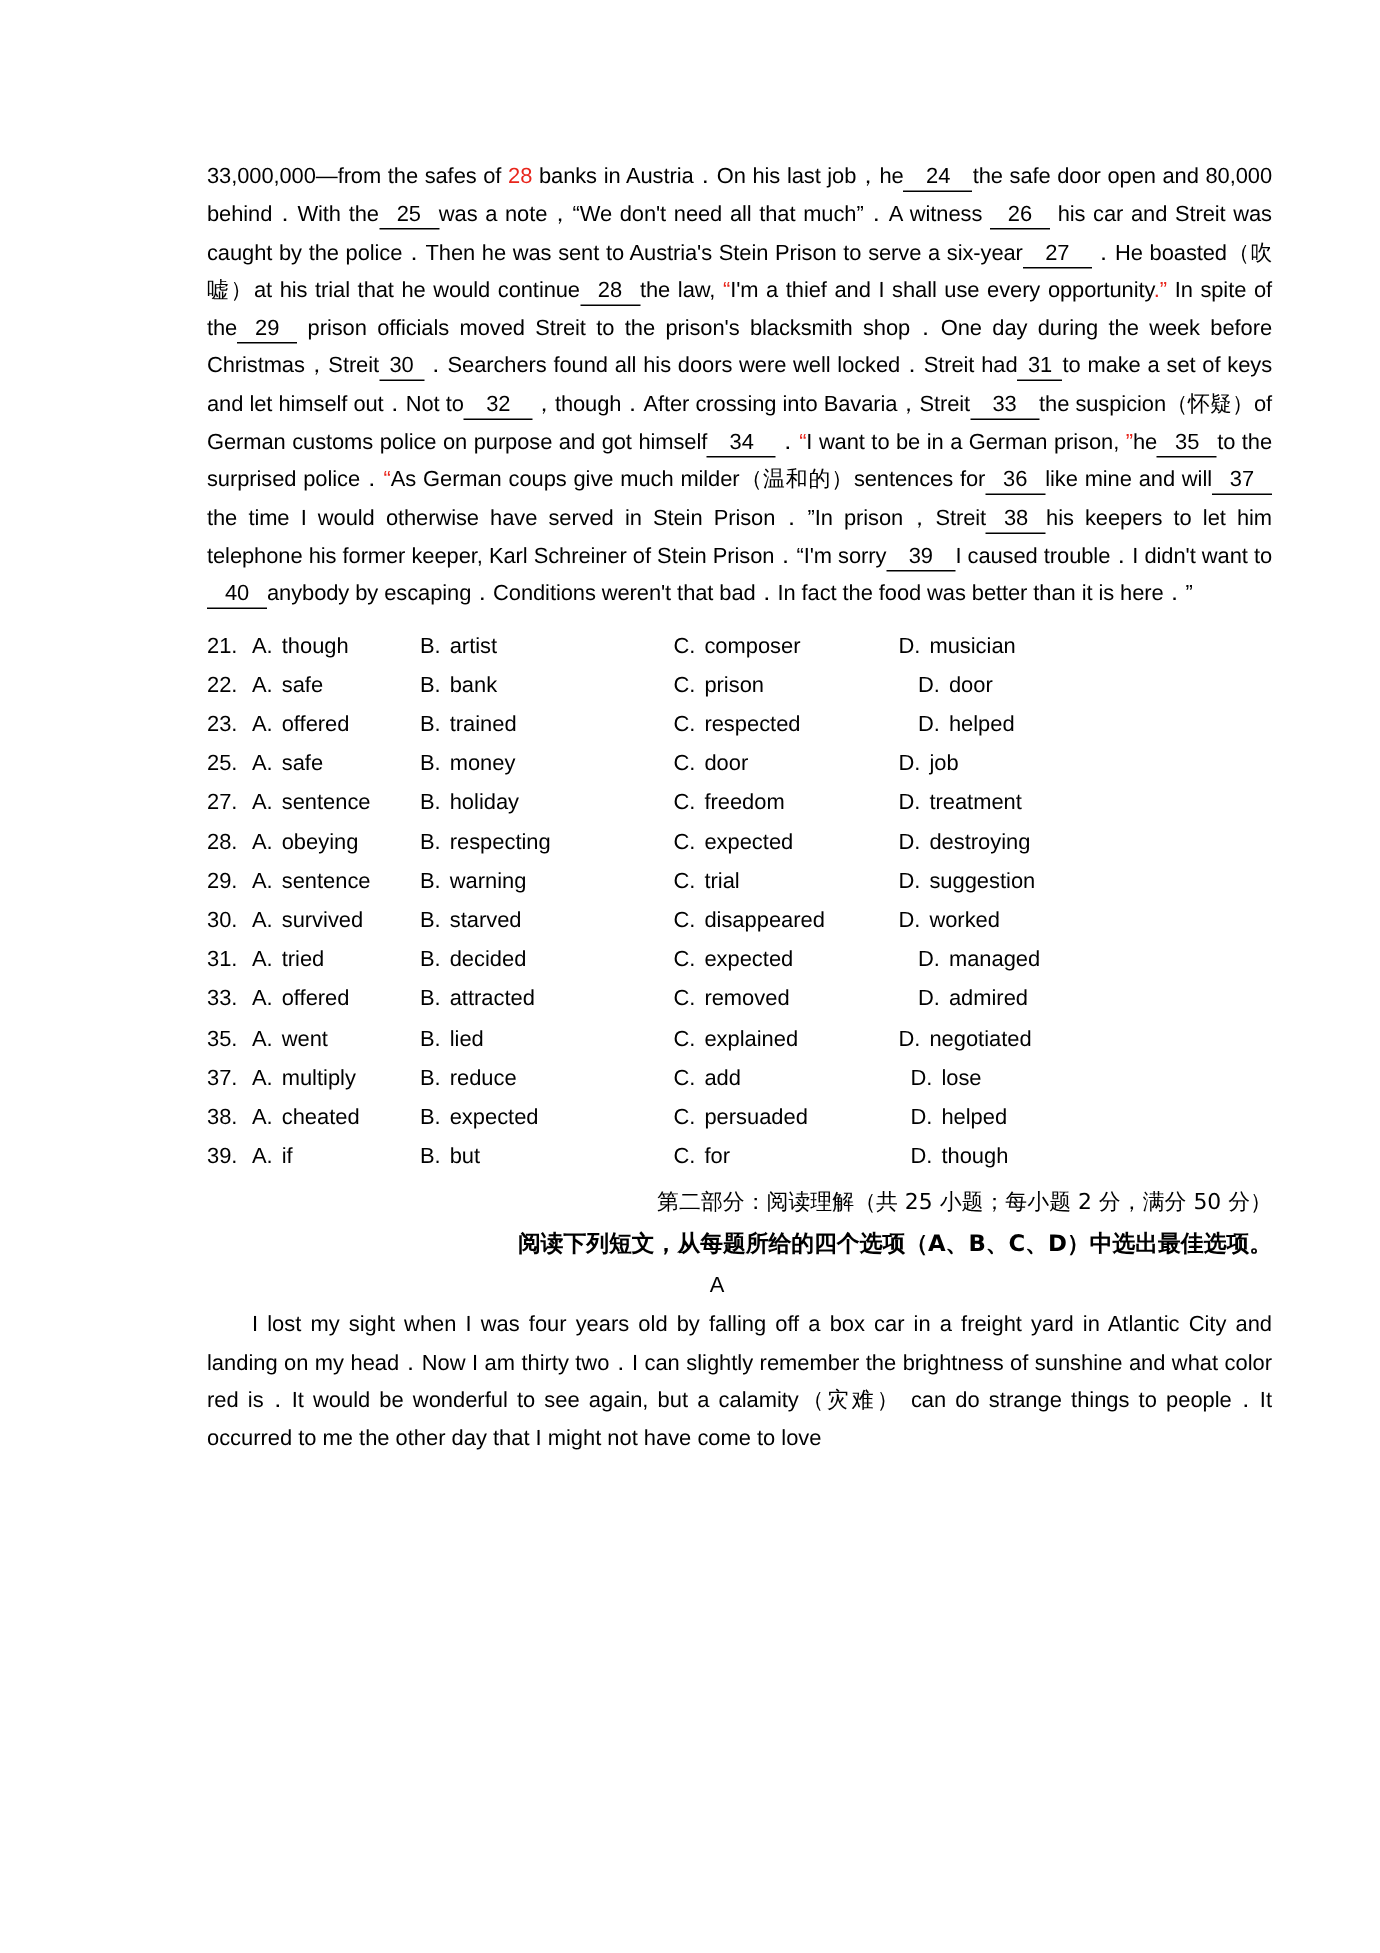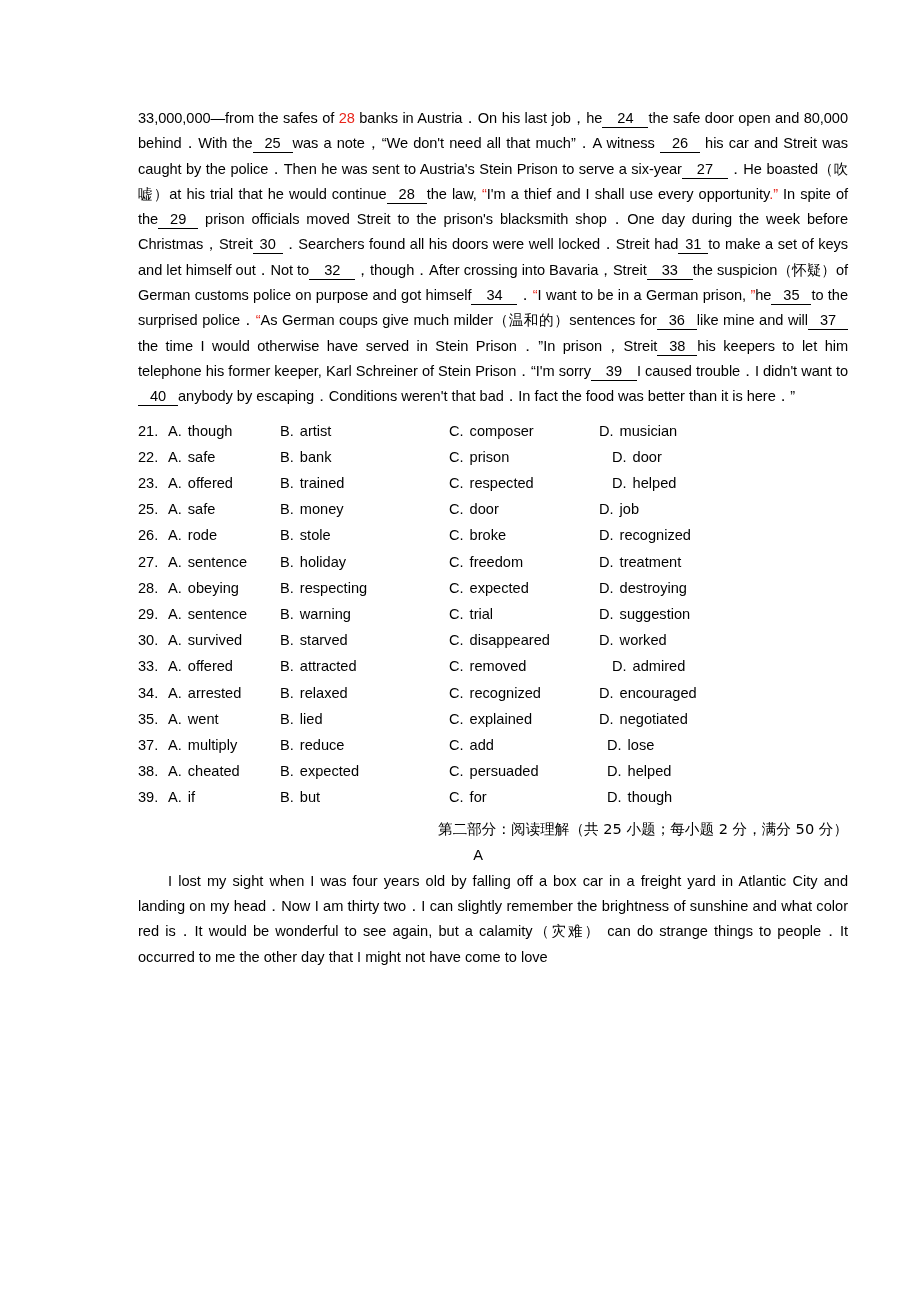--- a/index.html
+++ b/index.html
@@ -143,27 +143,20 @@
         <span class="opt-cell c-d"><span class="opt-letter">D.</span><span>helped</span></span>
       </div>
       <div class="opt-row">
         <span class="opt-num">25.</span>
         <span class="opt-cell c-a"><span class="opt-letter">A.</span><span>safe</span></span>
         <span class="opt-cell c-b"><span class="opt-letter">B.</span><span>money</span></span>
         <span class="opt-cell c-c"><span class="opt-letter">C.</span><span>door</span></span>
         <span class="opt-cell c-d"><span class="opt-letter">D.</span><span>job</span></span>
       </div>
       <div class="opt-row">
-        <span class="opt-num">26.</span>
-        <span class="opt-cell c-a"><span class="opt-letter">A.</span><span>rode</span></span>
-        <span class="opt-cell c-b"><span class="opt-letter">B.</span><span>stole</span></span>
-        <span class="opt-cell c-c"><span class="opt-letter">C.</span><span>broke</span></span>
-        <span class="opt-cell c-d"><span class="opt-letter">D.</span><span>recognized</span></span>
-      </div>
-      <div class="opt-row">
         <span class="opt-num">27.</span>
         <span class="opt-cell c-a"><span class="opt-letter">A.</span><span>sentence</span></span>
         <span class="opt-cell c-b"><span class="opt-letter">B.</span><span>holiday</span></span>
         <span class="opt-cell c-c"><span class="opt-letter">C.</span><span>freedom</span></span>
         <span class="opt-cell c-d"><span class="opt-letter">D.</span><span>treatment</span></span>
       </div>
       <div class="opt-row">
         <span class="opt-num">28.</span>
         <span class="opt-cell c-a"><span class="opt-letter">A.</span><span>obeying</span></span>
         <span class="opt-cell c-b"><span class="opt-letter">B.</span><span>respecting</span></span>
@@ -178,32 +171,32 @@
         <span class="opt-cell c-d"><span class="opt-letter">D.</span><span>suggestion</span></span>
       </div>
       <div class="opt-row">
         <span class="opt-num">30.</span>
         <span class="opt-cell c-a"><span class="opt-letter">A.</span><span>survived</span></span>
         <span class="opt-cell c-b"><span class="opt-letter">B.</span><span>starved</span></span>
         <span class="opt-cell c-c"><span class="opt-letter">C.</span><span>disappeared</span></span>
         <span class="opt-cell c-d"><span class="opt-letter">D.</span><span>worked</span></span>
       </div>
       <div class="opt-row shift-d-1">
+        <span class="opt-num">31.</span>
+        <span class="opt-cell c-a"><span class="opt-letter">A.</span><span>tried</span></span>
+        <span class="opt-cell c-b"><span class="opt-letter">B.</span><span>decided</span></span>
+        <span class="opt-cell c-c"><span class="opt-letter">C.</span><span>expected</span></span>
+        <span class="opt-cell c-d"><span class="opt-letter">D.</span><span>managed</span></span>
+      </div>
+      <div class="opt-row shift-d-1">
         <span class="opt-num">33.</span>
         <span class="opt-cell c-a"><span class="opt-letter">A.</span><span>offered</span></span>
         <span class="opt-cell c-b"><span class="opt-letter">B.</span><span>attracted</span></span>
         <span class="opt-cell c-c"><span class="opt-letter">C.</span><span>removed</span></span>
         <span class="opt-cell c-d"><span class="opt-letter">D.</span><span>admired</span></span>
-      </div>
-      <div class="opt-row">
-        <span class="opt-num">34.</span>
-        <span class="opt-cell c-a"><span class="opt-letter">A.</span><span>arrested</span></span>
-        <span class="opt-cell c-b"><span class="opt-letter">B.</span><span>relaxed</span></span>
-        <span class="opt-cell c-c"><span class="opt-letter">C.</span><span>recognized</span></span>
-        <span class="opt-cell c-d"><span class="opt-letter">D.</span><span>encouraged</span></span>
       </div>
       <div class="opt-row">
         <span class="opt-num">35.</span>
         <span class="opt-cell c-a"><span class="opt-letter">A.</span><span>went</span></span>
         <span class="opt-cell c-b"><span class="opt-letter">B.</span><span>lied</span></span>
         <span class="opt-cell c-c"><span class="opt-letter">C.</span><span>explained</span></span>
         <span class="opt-cell c-d"><span class="opt-letter">D.</span><span>negotiated</span></span>
       </div>
       <div class="opt-row shift-d-2">
         <span class="opt-num">37.</span>
@@ -223,20 +216,21 @@
         <span class="opt-num">39.</span>
         <span class="opt-cell c-a"><span class="opt-letter">A.</span><span>if</span></span>
         <span class="opt-cell c-b"><span class="opt-letter">B.</span><span>but</span></span>
         <span class="opt-cell c-c"><span class="opt-letter">C.</span><span>for</span></span>
         <span class="opt-cell c-d"><span class="opt-letter">D.</span><span>though</span></span>
       </div>
     </div>
 
   <div class="cn sec-head">第二部分：阅读理解（共 25 小题；每小题 2 分，满分 50 分）</div>
 
+  <div class="cn sec-instr">阅读下列短文，从每题所给的四个选项（A、B、C、D）中选出最佳选项。</div>
 
   <div class="passage-letter">A</div>
 
   <div class="reading">
     <p id="reading-body">I lost my sight when I was four years old by falling off a box car in a freight yard in Atlantic City and landing on my head．Now I am thirty two．I can slightly remember the brightness of sunshine and what color red is．It would be wonderful to see again, but a calamity（灾难） can do strange things to people．It occurred to me the other day that I might not have come to love</p>
   </div>
 
 </div>
 
 </body></html>

